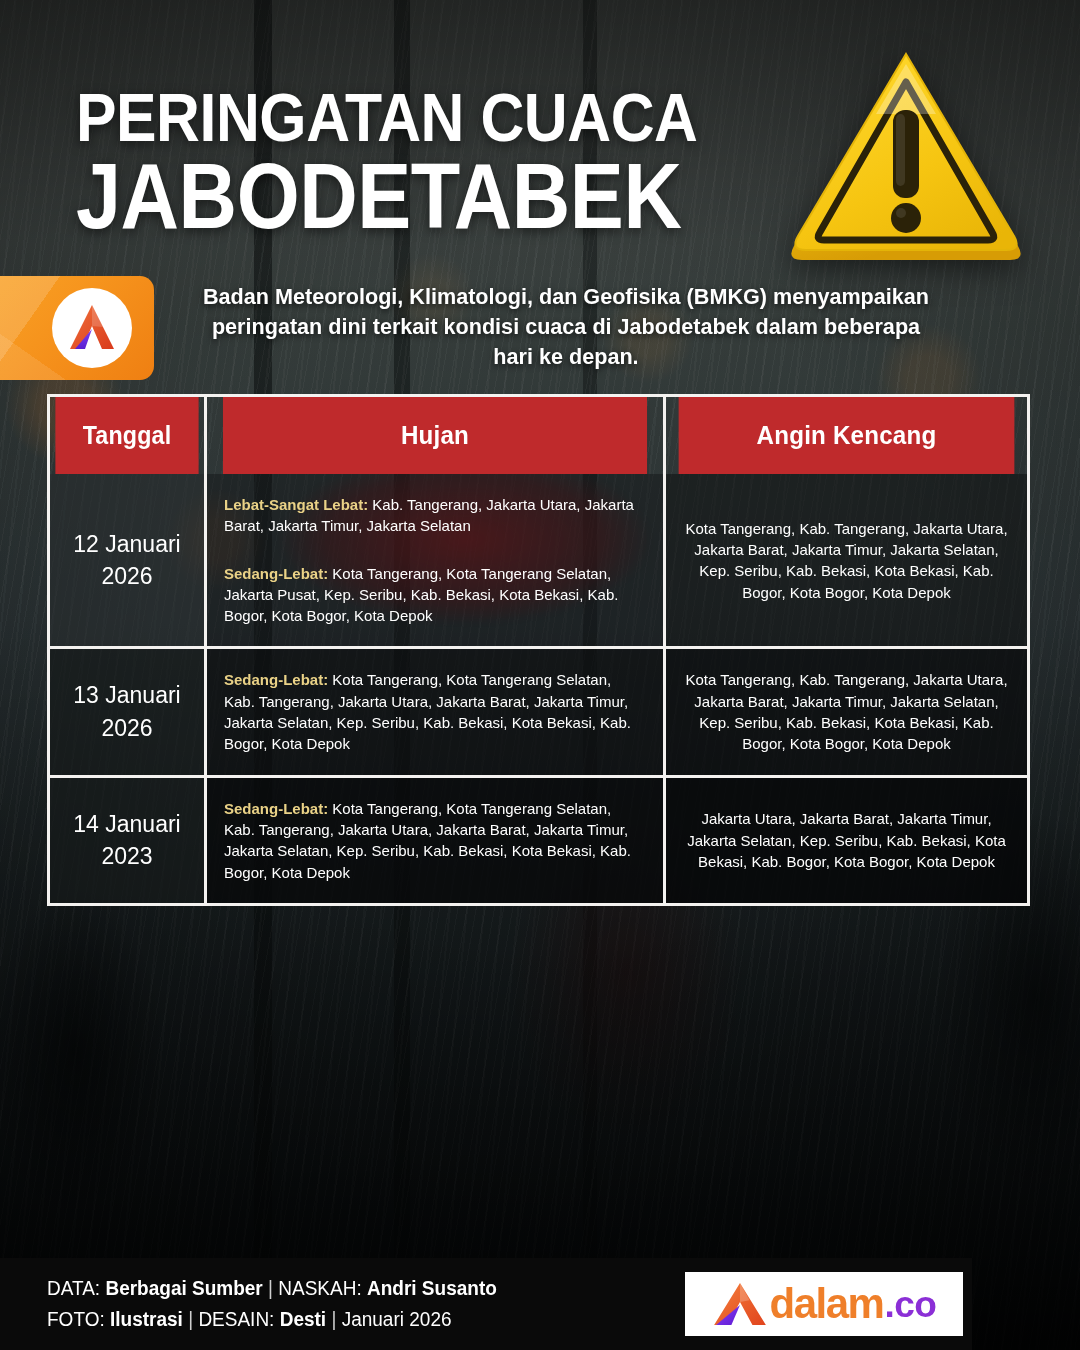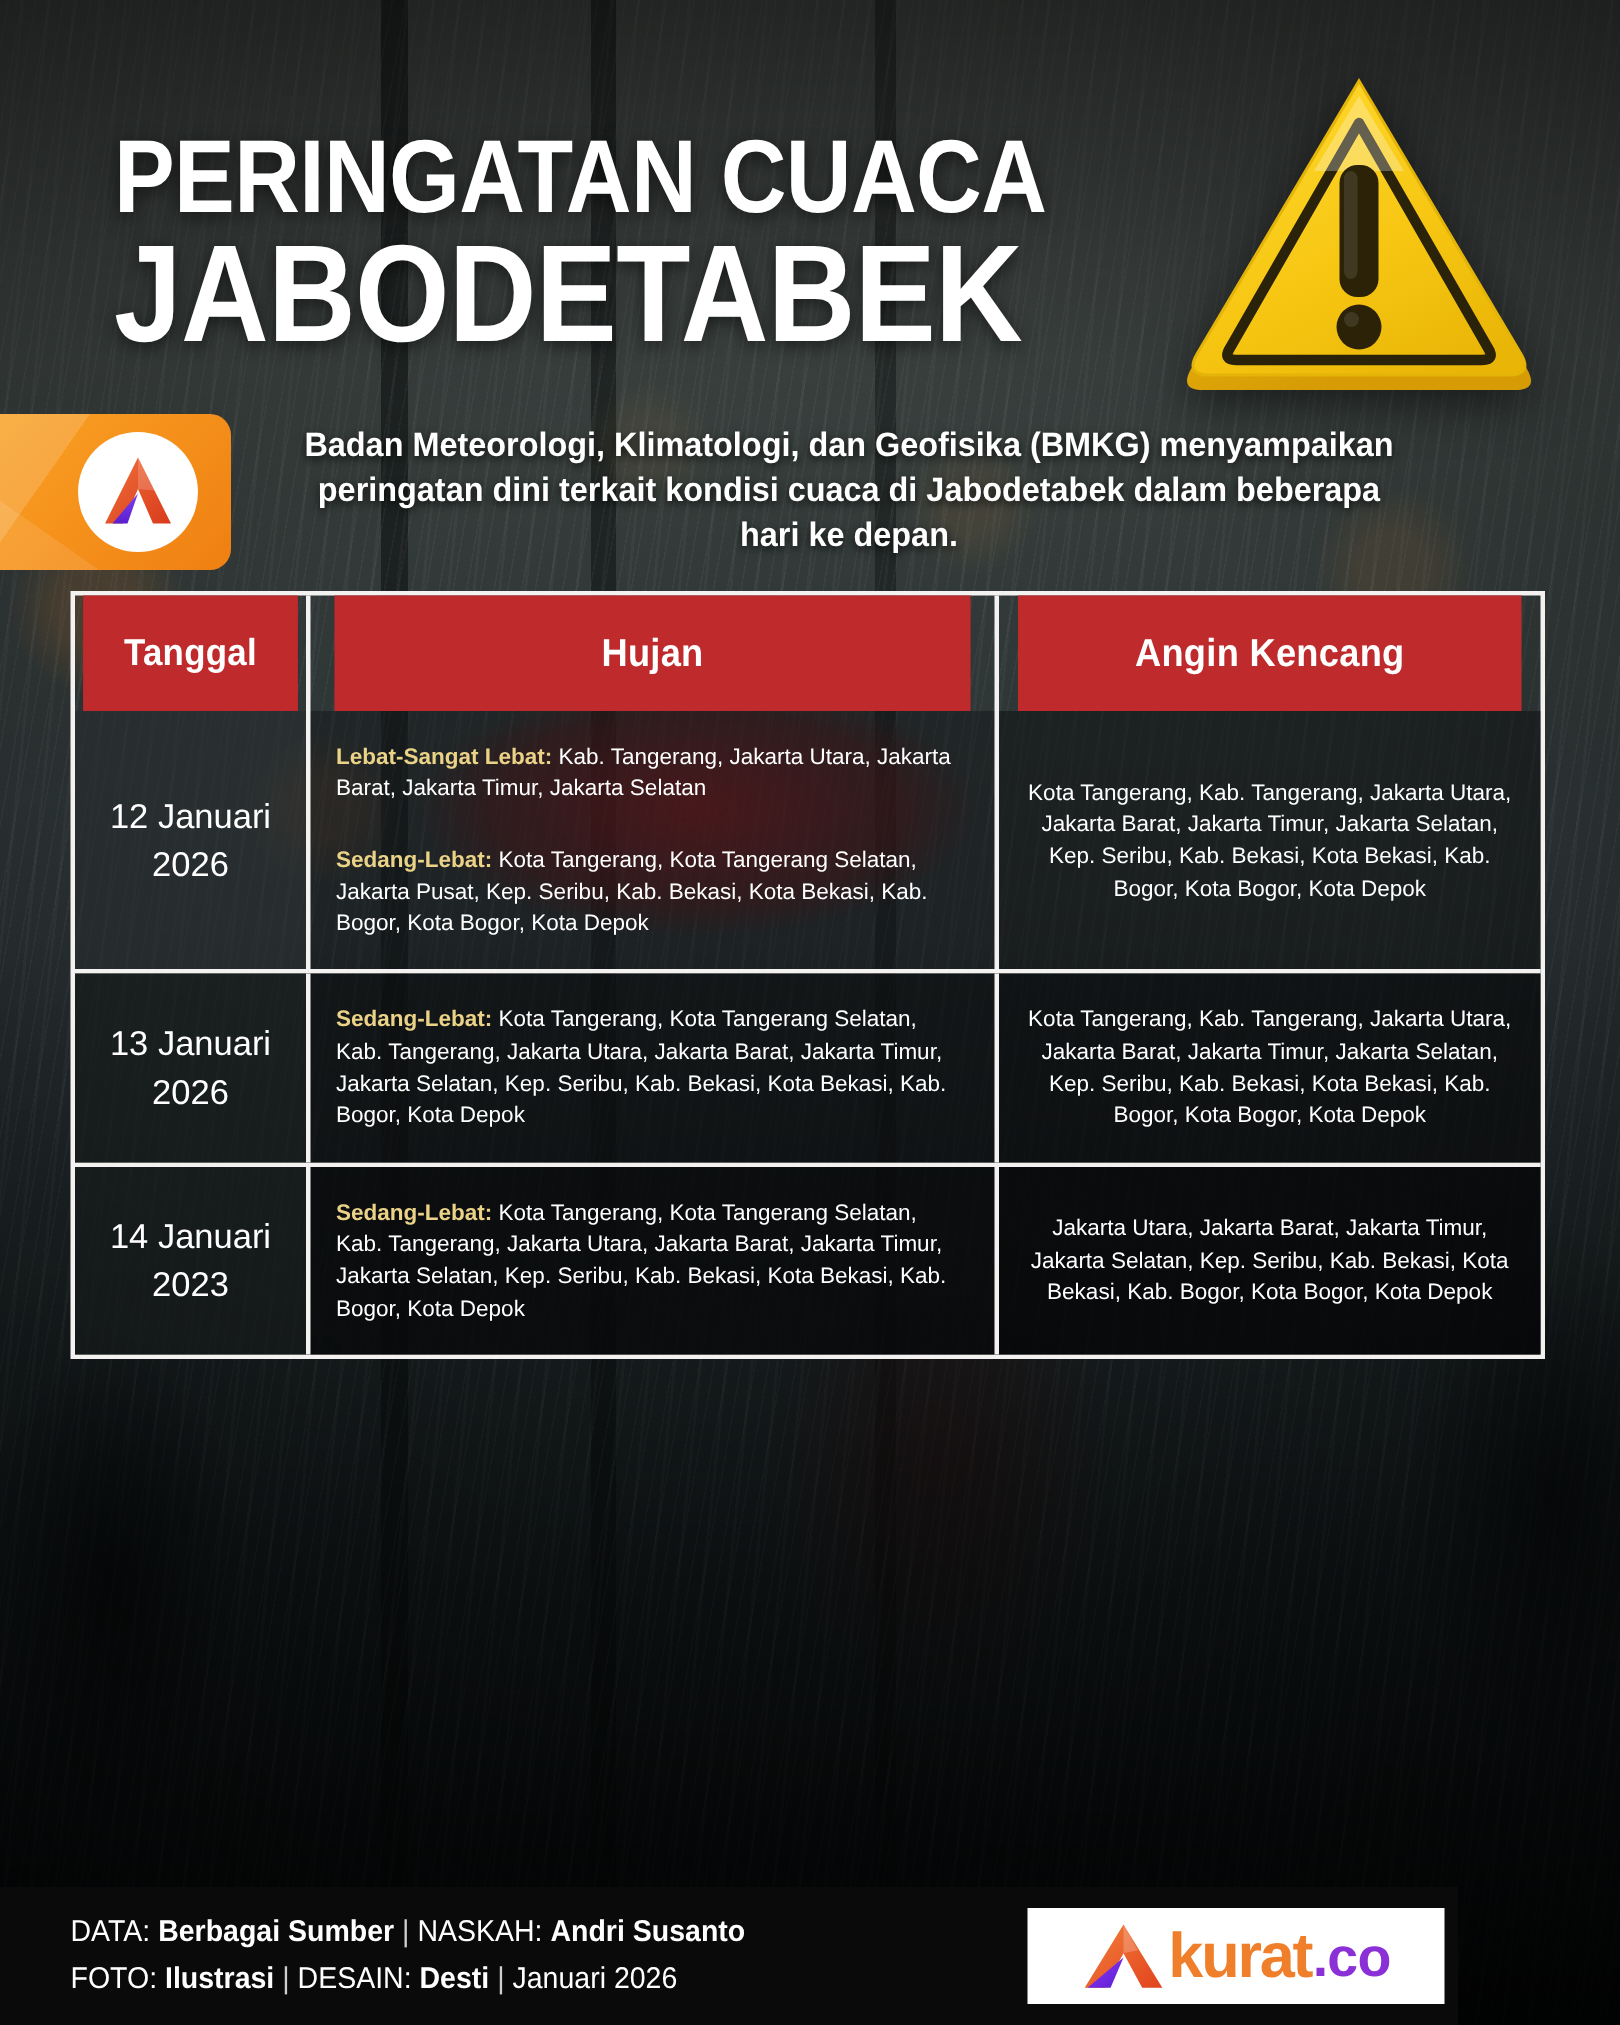--- a/index.html
+++ b/index.html
@@ -381,18 +381,18 @@
           </linearGradient>
           <linearGradient id="bmP" x1="0" y1="0" x2="1" y2="1">
             <stop offset="0%" stop-color="#8b3ff5"></stop>
             <stop offset="100%" stop-color="#5d1ad2"></stop>
           </linearGradient>
         </defs>
         <path d="M29 2 L56 46 L42 46 L29 22 L16 46 L2 46 Z" fill="url(#bmA)"></path>
         <path d="M29 25 L20 46 L4 46 Z" fill="url(#bmP)"></path>
         <path d="M29 2 L39 20 L29 22 Z" fill="rgba(255,255,255,.22)"></path>
       </svg>
-      <span class="brand-word">kurat</span>
+      <span class="brand-word">dalam</span>
       <span class="brand-dotco">.co</span>
     </div>
   </div>
 
 </div>
 
 </body></html>

